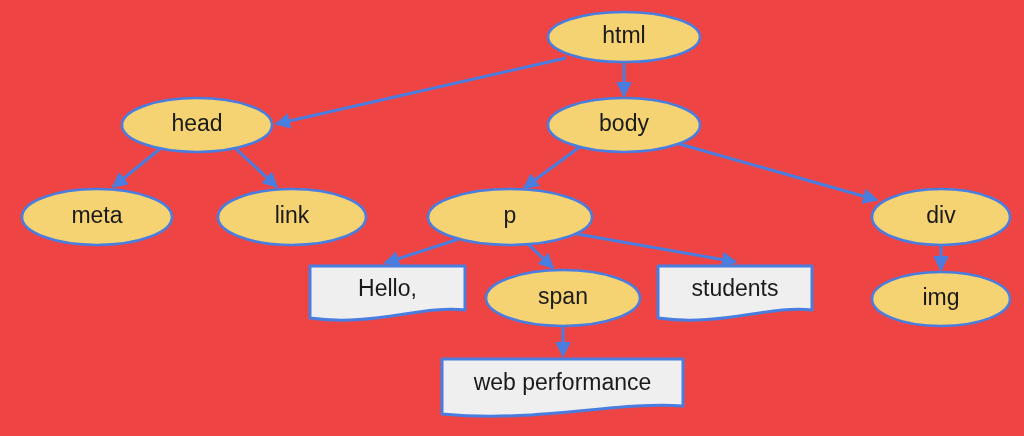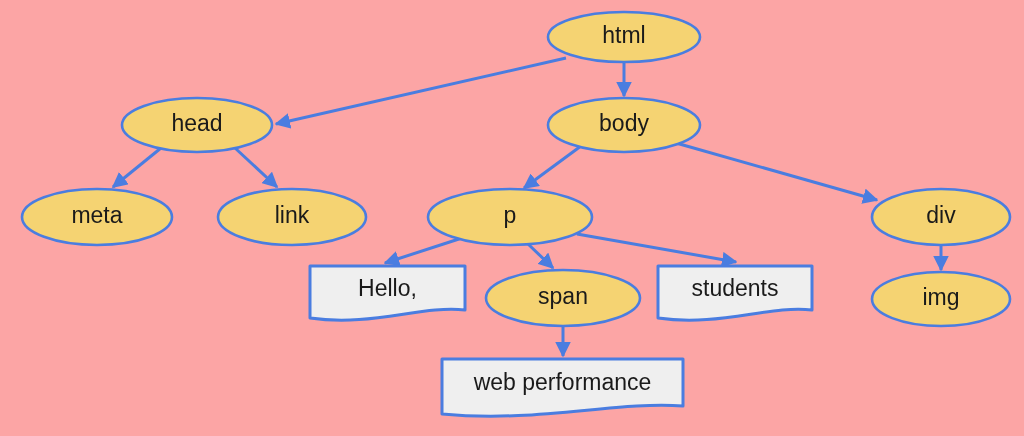--- a/index.html
+++ b/index.html
@@ -10,21 +10,21 @@
   body {
     width: 1024px;
     height: 436px;
     overflow: hidden;
     font-family: "Liberation Sans", sans-serif;
   }
   #diagram-root {
     position: relative;
     width: 1024px;
     height: 436px;
-    background: #fca5a5;
+    background: #ef4444;
   }
   #diagram-svg {
     position: absolute;
     top: 0;
     left: 0;
     width: 1024px;
     height: 436px;
     display: block;
   }
   .node-label {

